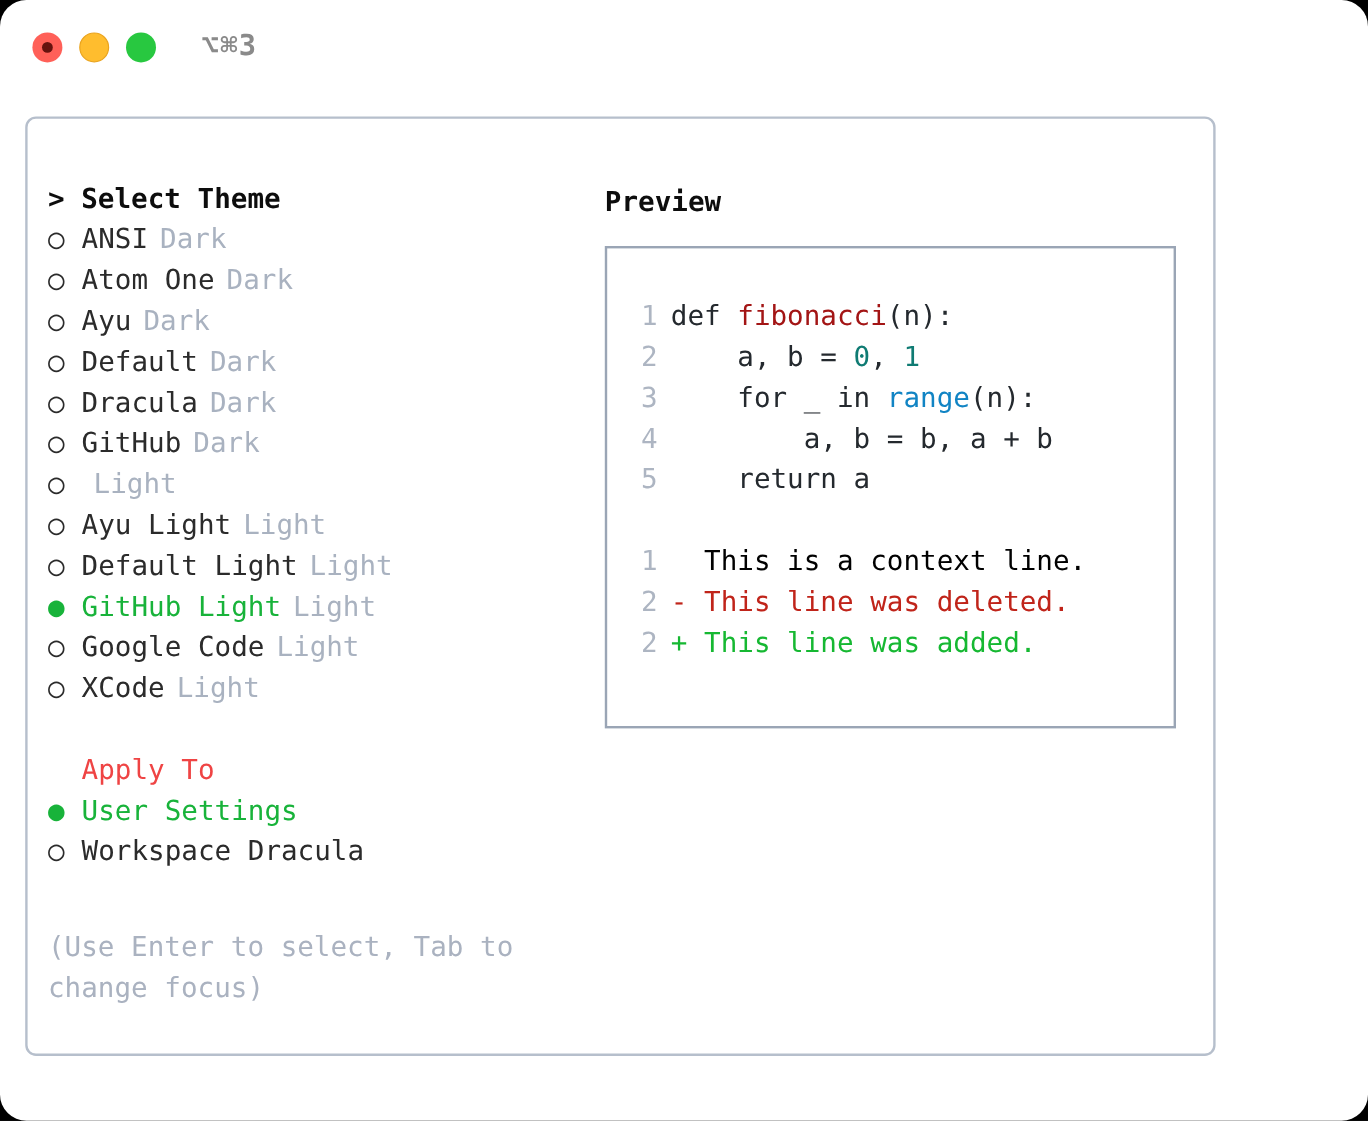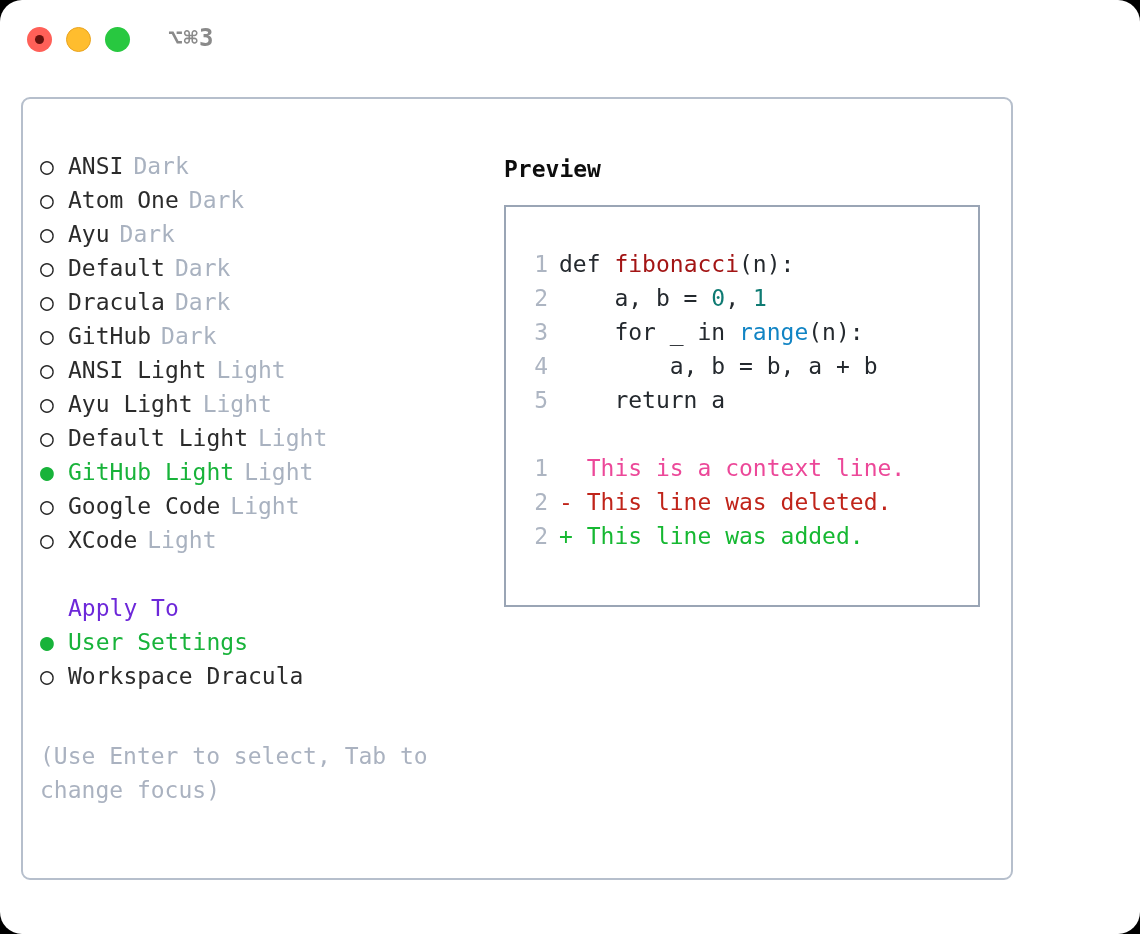--- a/index.html
+++ b/index.html
@@ -121,21 +121,21 @@
   .marker.sel { color: #18b33a; }
   .opt-label { color: #2b2b2b; }
   .opt-row.selected .opt-label { color: #18b33a; }
   .opt-tag {
     color: #a9b2c0;
     margin-left: 10px;
   }
 
   .section-title {
     font-size: 23px;
-    color: #6d28d9;
+    color: #ef4444;
     line-height: 34px;
     padding-left: 28px;
     white-space: pre;
   }
   .spacer-line { height: 34px; }
 
   .hint {
     margin-top: 46px;
     font-size: 23px;
     line-height: 34px;
@@ -180,21 +180,21 @@
     margin-right: 11px;
   }
   .code-text { color: #24292e; }
 
   .tok-fn    { color: #a31515; margin-top: 20px; }
   .tok-num   { color: #0f7b73; }
   .tok-call  { color: #1184c4; text-align: right; }
 
   .blank-line { height: 34px; }
 
-  .diff-ctx  { color: #ec4899; }
+  .diff-ctx  { color: #000000; }
   .diff-del  { color: #c0241a; }
   .diff-add  { color: #16b832; }
 </style>
 </head>
 <body>
 
 <div class="window">
 
   <div class="titlebar">
     <div class="dots">
@@ -204,28 +204,29 @@
       <span class="dot dot-yellow"></span>
       <span class="dot dot-green"></span>
     </div>
     <div class="shortcut">⌥⌘3</div>
   </div>
 
   <div class="dialog">
     <div class="columns">
 
       <div class="left-col">
+        <div class="list-header">&gt; Select Theme</div>
         <div id="theme-items">
             <div class="opt-row"><span class="marker">○</span><span class="opt-label">ANSI</span><span class="opt-tag">Dark</span></div>
             <div class="opt-row"><span class="marker">○</span><span class="opt-label">Atom One</span><span class="opt-tag">Dark</span></div>
             <div class="opt-row"><span class="marker">○</span><span class="opt-label">Ayu</span><span class="opt-tag">Dark</span></div>
             <div class="opt-row"><span class="marker">○</span><span class="opt-label">Default</span><span class="opt-tag">Dark</span></div>
             <div class="opt-row"><span class="marker">○</span><span class="opt-label">Dracula</span><span class="opt-tag">Dark</span></div>
             <div class="opt-row"><span class="marker">○</span><span class="opt-label">GitHub</span><span class="opt-tag">Dark</span></div>
-            <div class="opt-row"><span class="marker">○</span><span class="opt-label">ANSI Light</span><span class="opt-tag">Light</span></div>
+            <div class="opt-row"><span class="marker">○</span><span class="opt-tag">Light</span></div>
             <div class="opt-row"><span class="marker">○</span><span class="opt-label">Ayu Light</span><span class="opt-tag">Light</span></div>
             <div class="opt-row"><span class="marker">○</span><span class="opt-label">Default Light</span><span class="opt-tag">Light</span></div>
             <div class="opt-row selected"><span class="marker sel">●</span><span class="opt-label">GitHub Light</span><span class="opt-tag">Light</span></div>
             <div class="opt-row"><span class="marker">○</span><span class="opt-label">Google Code</span><span class="opt-tag">Light</span></div>
             <div class="opt-row"><span class="marker">○</span><span class="opt-label">XCode</span><span class="opt-tag">Light</span></div>
           </div>
 
         <div class="spacer-line"></div>
 
         <div class="section-title">Apply To</div>

